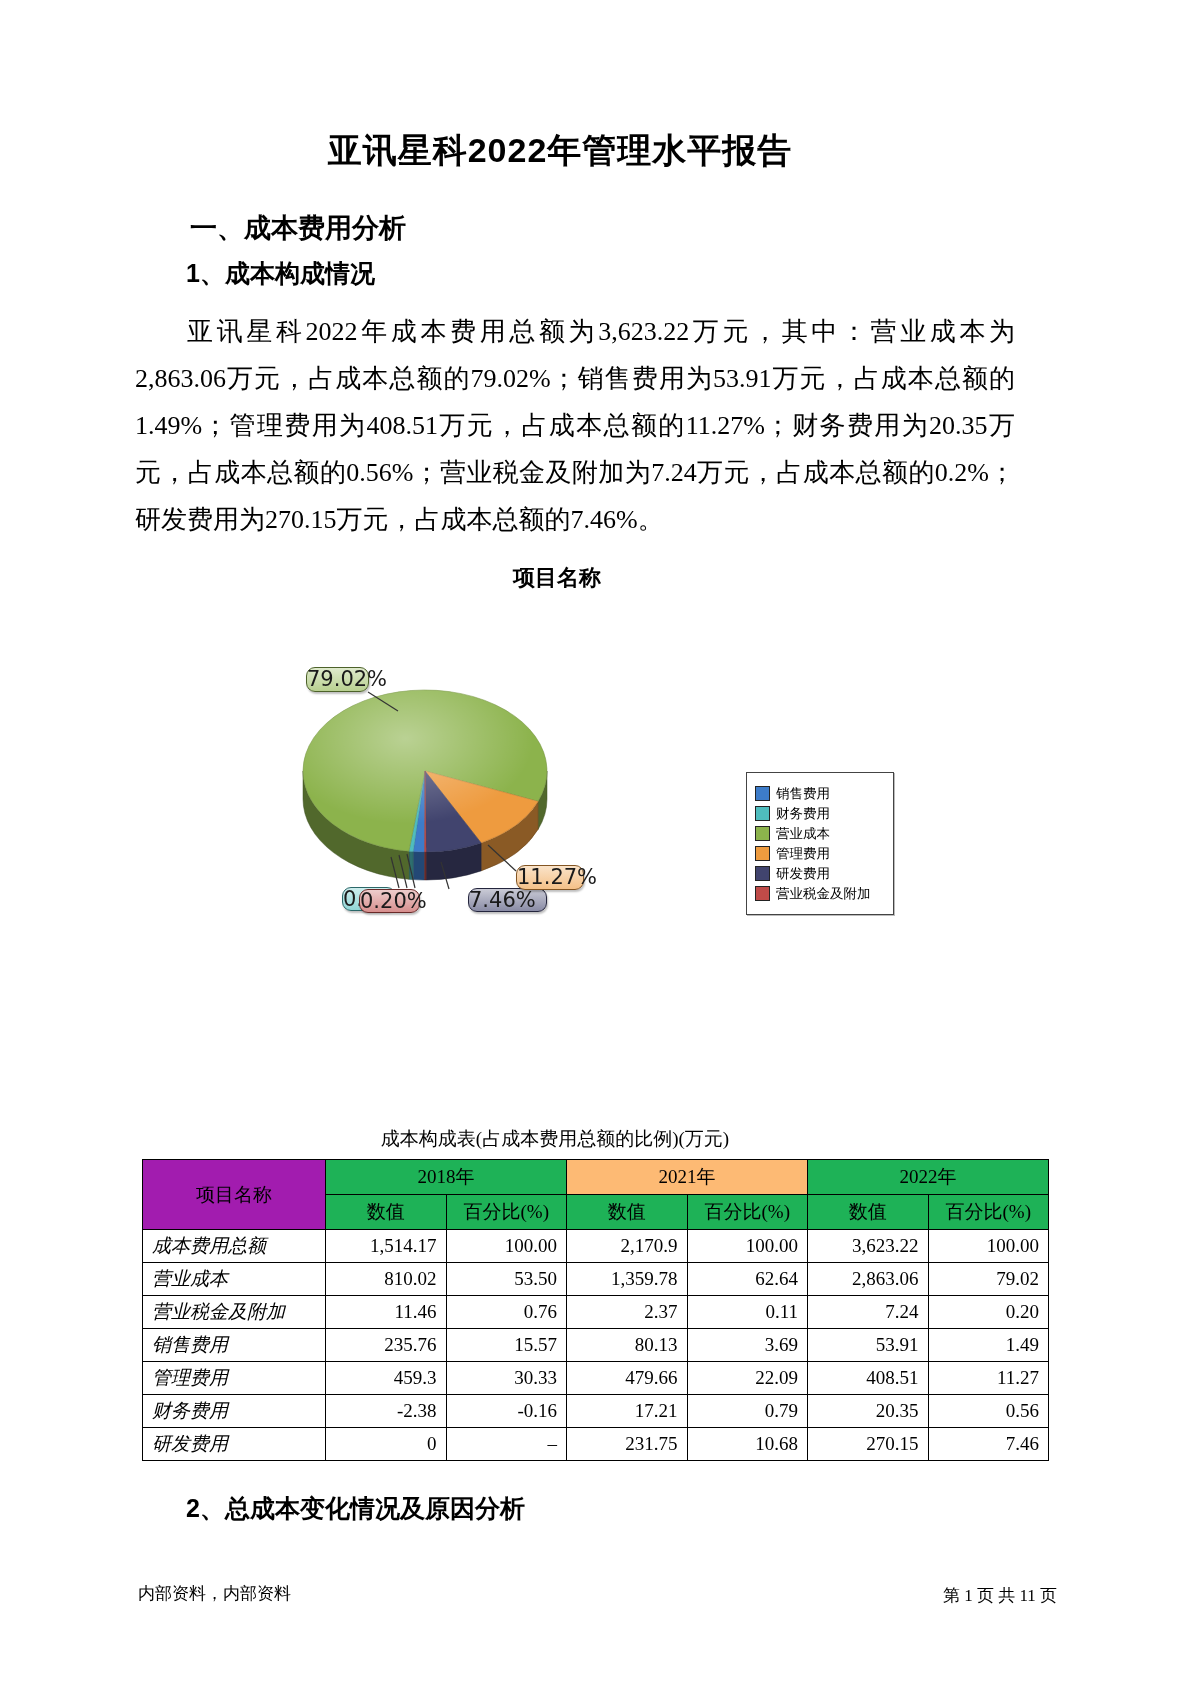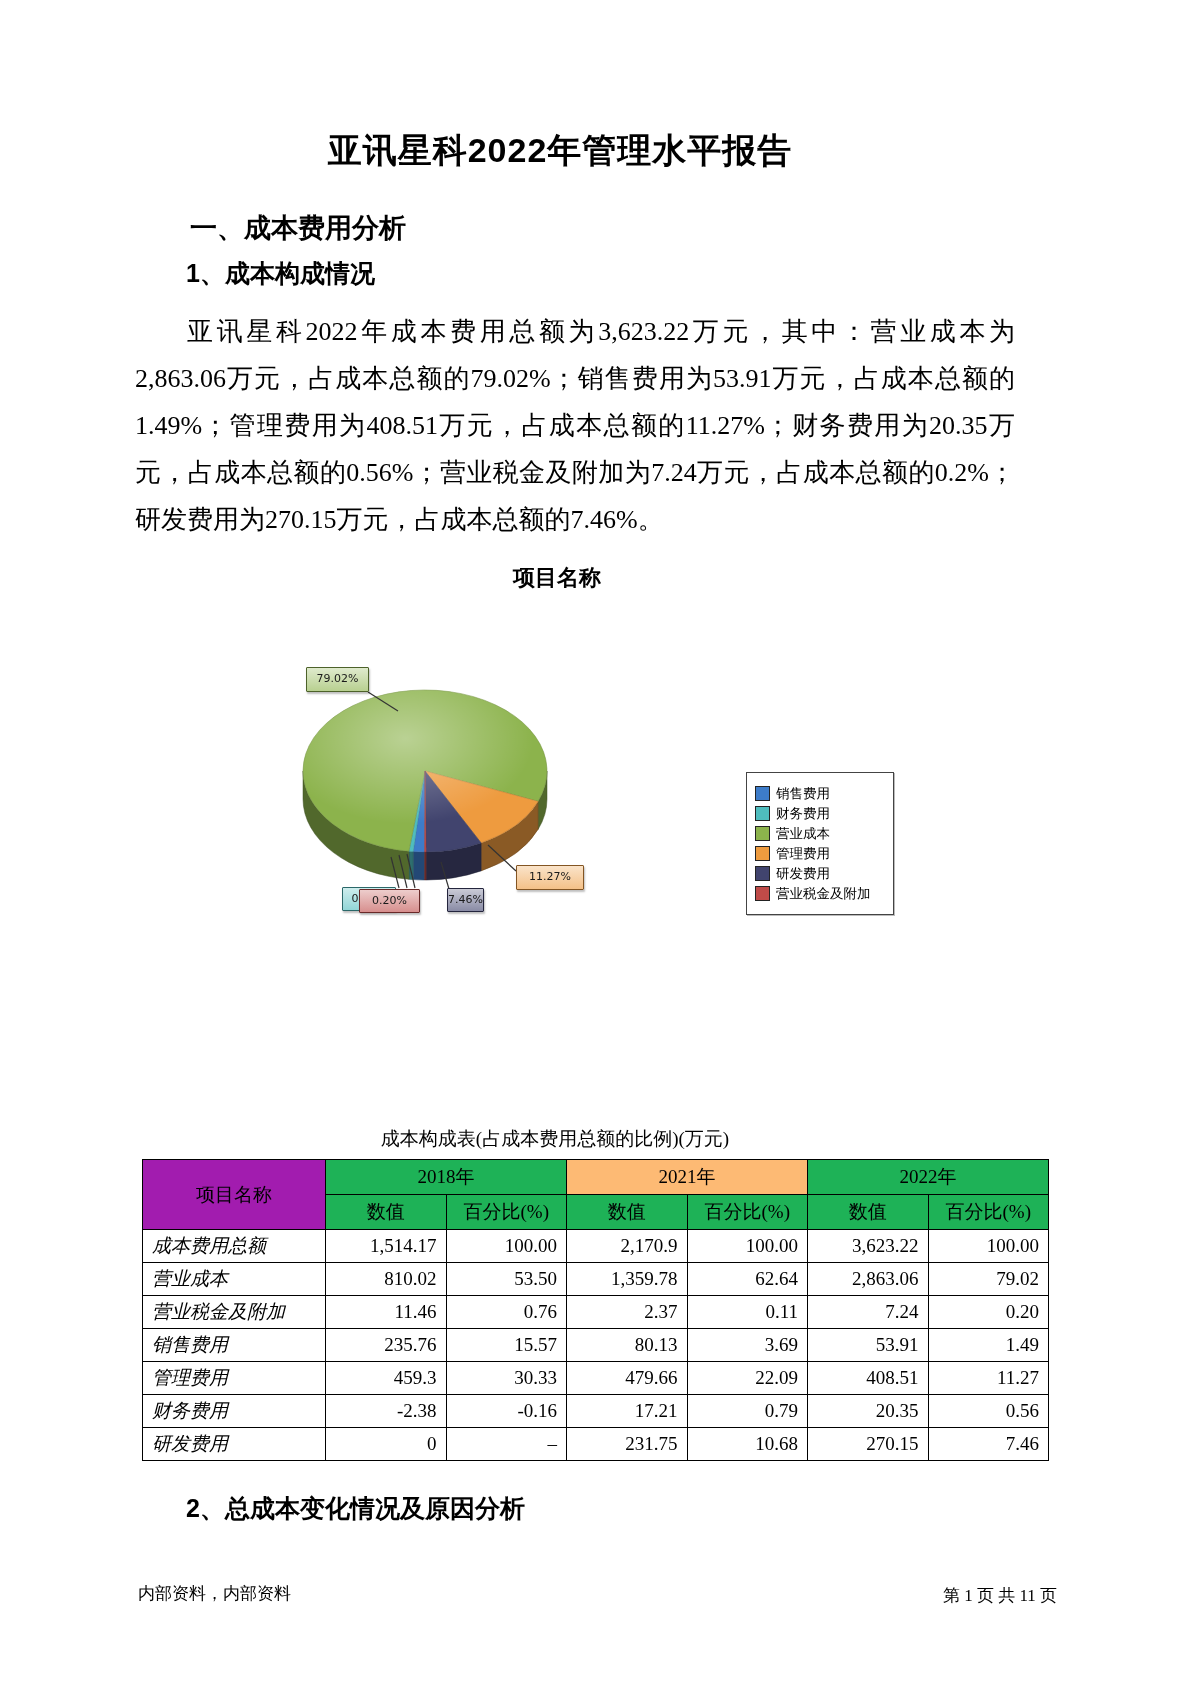--- a/index.html
+++ b/index.html
@@ -28,29 +28,29 @@
     position:absolute;top:308px;left:135px;width:880px;margin:0;
     font-size:26px;line-height:47px;text-align:justify;text-indent:2em;
   }
   .chart-area{position:absolute;top:555px;left:0;width:1191px;height:420px;}
   .chart-title{
     position:absolute;top:8px;left:0;width:1114px;text-align:center;
     font-family:"Liberation Sans","DejaVu Sans",sans-serif;font-weight:bold;font-size:22px;
   }
   #pie-svg{position:absolute;left:0;top:0;}
   .pill{
-    position:absolute;box-sizing:border-box;border-radius:1px;
+    position:absolute;box-sizing:border-box;border-radius:9px;
     font-family:"DejaVu Sans","Liberation Sans",sans-serif;
-    font-size:11px;text-align:center;color:#1a1a1a;
+    font-size:21px;text-align:left;color:#1a1a1a;
     box-shadow:1px 2px 2px rgba(0,0,0,.25);
     line-height:22px;
   }
   .pill-green {left:306px;top:112px;width:63px;height:25px;z-index:3;}
   .pill-orange{left:516px;top:310px;width:68px;height:25px;z-index:3;}
-  .pill-navy  {left:447px;top:333px;width:37px;height:24px;z-index:3;}
+  .pill-navy  {left:468px;top:333px;width:79px;height:24px;z-index:3;}
   .pill-red   {left:359px;top:334px;width:61px;height:24px;z-index:2;}
   .pill-teal  {left:342px;top:332px;width:54px;height:24px;z-index:1;}
   .legend{
     position:absolute;left:746px;top:217px;width:130px;background:#fff;
     border:1px solid #444;padding:9px 8px;box-shadow:1px 1px 0 #bbb;
   }
   .legend-item{display:flex;align-items:center;margin:3px 0;height:17px;}
   .legend-swatch{width:13px;height:13px;border:1px solid #222;margin-right:6px;flex:0 0 auto;}
   .legend-label{font-family:"Liberation Sans","DejaVu Sans",sans-serif;font-size:13.5px;white-space:nowrap;}
   .tbl-caption{

